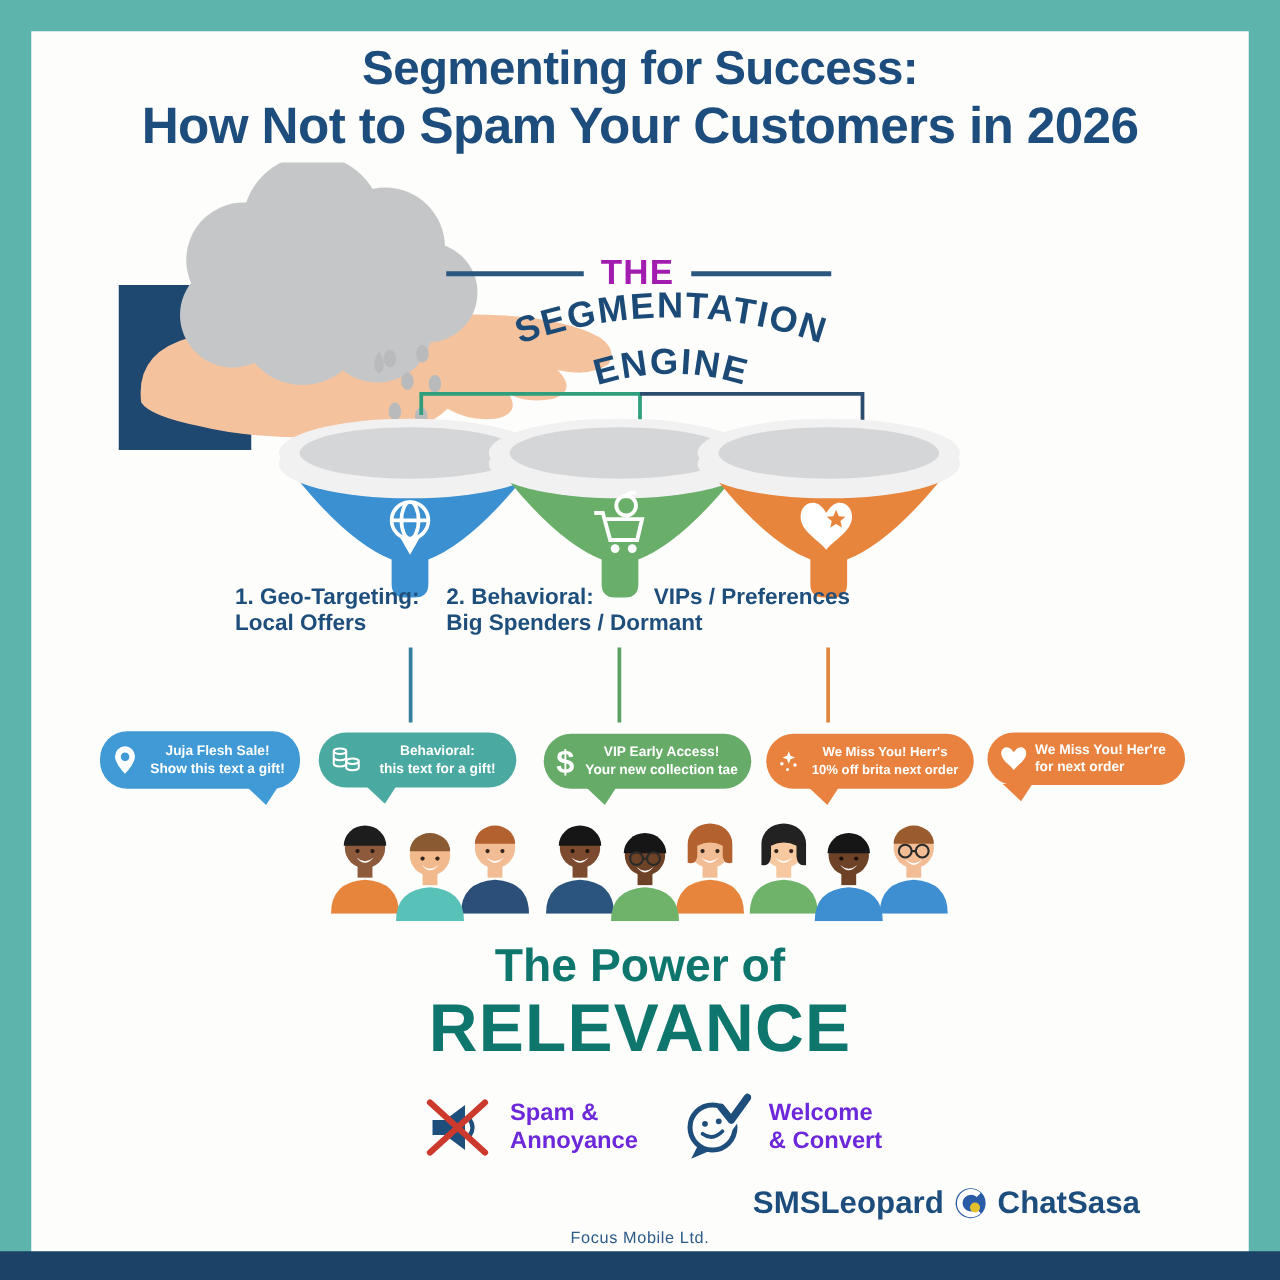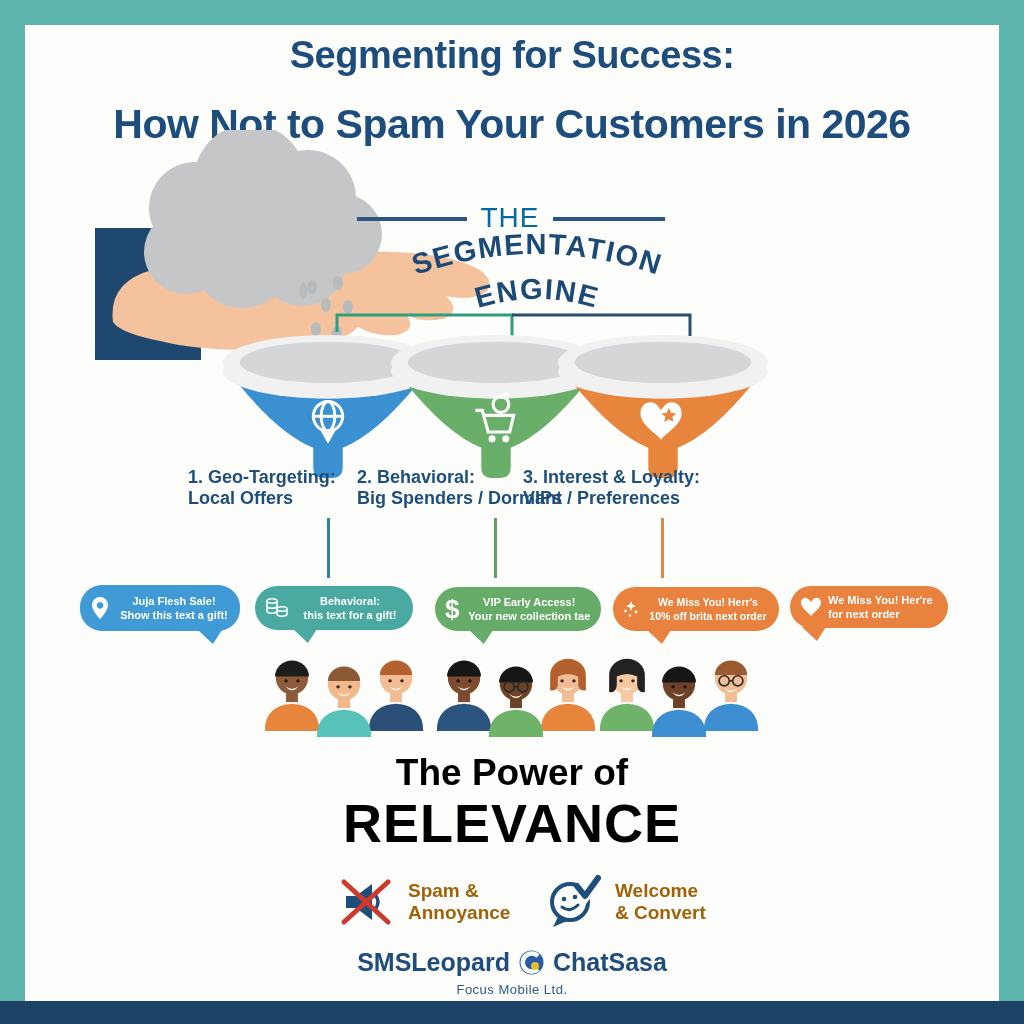--- a/index.html
+++ b/index.html
@@ -9,23 +9,23 @@
   }
   .abs{position:absolute;}
   
   .frame-top{left:0;top:0;width:1024px;height:25px;background:#5cb4ad;}
   .frame-left{left:0;top:0;width:25px;height:1002px;background:#5cb4ad;}
   .frame-right{left:999px;top:0;width:25px;height:1002px;background:#5cb4ad;}
   .bottom-bar{left:0;top:1001px;width:1024px;height:23px;background:#1d4267;}
   
   .title{left:30px;top:33px;width:964px;text-align:center;color:#1d4d7c;font-weight:bold;}
   .title .t1{font-size:38px;line-height:44px;letter-spacing:-0.5px;}
-  .title .t2{font-size:41px;line-height:46px;letter-spacing:-0.5px;margin-top:24px;}
-  
-  .the-word{left:430px;top:202px;width:160px;text-align:center;font-size:28px;font-weight:normal;color:#0369a1;letter-spacing:1px;}
+  .title .t2{font-size:41px;line-height:46px;letter-spacing:-0.5px;}
+  
+  .the-word{left:430px;top:202px;width:160px;text-align:center;font-size:28px;font-weight:bold;color:#a21caf;letter-spacing:1px;}
   .dash{height:4px;background:#2a577f;top:217px;}
   .dash.l{left:357px;width:110px;}
   .dash.r{left:553px;width:112px;}
   .arc-svg{left:365px;top:226px;}
   .arc-svg text{font-family:"Liberation Sans",sans-serif;font-size:29px;font-weight:bold;fill:#1c4a77;letter-spacing:1.5px;}
   
   .cloud-label{left:148px;top:207px;width:185px;text-align:center;font-size:21px;font-weight:bold;color:#24517d;}
   
   .funnel{top:330px;}
   .funnel-label{top:467px;width:280px;color:#1e4e7b;font-weight:bold;font-size:18px;line-height:21px;}
@@ -38,27 +38,27 @@
   .bubble .txt{font-size:11px;font-weight:bold;line-height:14px;text-align:center;flex:1;white-space:nowrap;}
   .bubble .bicon{flex:0 0 auto;margin-right:6px;display:flex;align-items:center;justify-content:center;}
   .tail{position:absolute;width:24px;height:14px;bottom:-13px;clip-path:polygon(0 0,100% 0,62% 100%);}
   .dollar{font-size:26px;font-weight:bold;color:#fff;}
   
   .group{display:flex;align-items:flex-end;}
   .group svg{margin-left:-16px;}
   .group svg:first-child{margin-left:0;}
   .group svg.front{transform:translateY(6px);}
   
-  .power{left:112px;top:752px;width:800px;text-align:center;color:#000000;font-weight:bold;}
+  .power{left:112px;top:752px;width:800px;text-align:center;color:#0f766e;font-weight:bold;}
   .power .p1{font-size:37px;line-height:42px;}
   .power .p2{font-size:54px;line-height:58px;font-weight:800;letter-spacing:1px;text-align:center;}
   
-  .comp{display:flex;align-items:center;gap:14px;color:#a16207;font-weight:bold;font-size:19px;line-height:22px;}
-  
-  .brands{left:112px;top:948px;width:800px;display:flex;justify-content:center;align-items:center;gap:8px;color:#1d4d7c;font-weight:bold;font-size:25px;}
+  .comp{display:flex;align-items:center;gap:14px;color:#6d28d9;font-weight:bold;font-size:19px;line-height:22px;}
+  
+  .brands{left:112px;top:948px;width:800px;display:flex;justify-content:flex-end;align-items:center;gap:8px;color:#1d4d7c;font-weight:bold;font-size:25px;}
   .company{left:112px;top:982px;width:800px;text-align:center;color:#2d5b86;font-size:13px;letter-spacing:0.5px;}
 </style>
 </head>
 <body>
 
 <div class="stage">
 
   <div class="abs frame-top"></div>
   <div class="abs frame-left"></div>
   <div class="abs frame-right"></div>
@@ -154,21 +154,20 @@
 
   <div class="abs funnel-label" style="left:188px">
     <div>1. Geo-Targeting:</div>
     <div>Local Offers</div>
   </div>
   <div class="abs funnel-label" style="left:357px">
     <div>2. Behavioral:</div>
     <div>Big Spenders / Dormant</div>
   </div>
   <div class="abs funnel-label" style="left:523px">
-    <div>3. Interest &amp; Loyalty:</div>
     <div>VIPs / Preferences</div>
   </div>
 
   <div class="abs conn c1"></div>
   <div class="abs conn c2"></div>
   <div class="abs conn c3"></div>
 
   <div class="abs bubble" style="left: 80px; top: 585px; width: 160px; height: 46px; background: rgb(63, 154, 214);">
     <span class="bicon">
       <svg width="20" height="24" viewBox="0 0 20 24">

